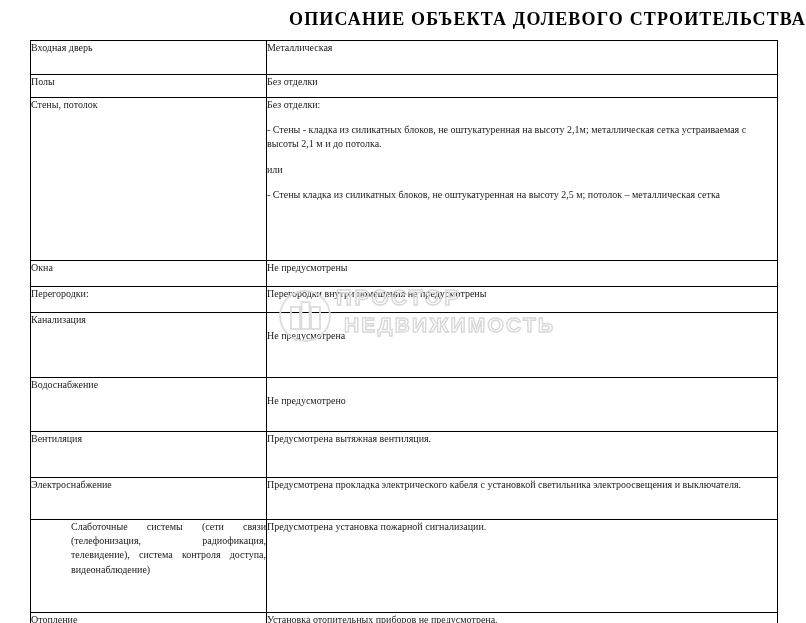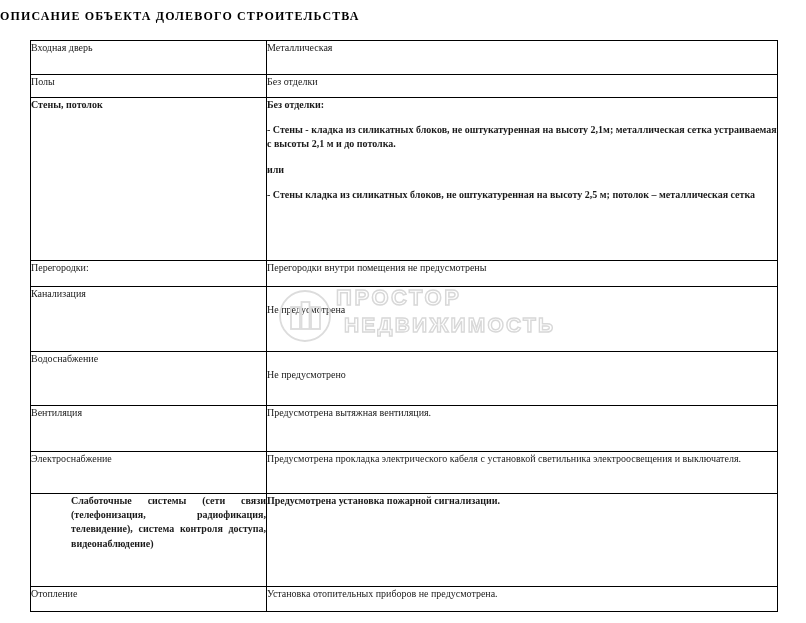--- a/index.html
+++ b/index.html
@@ -21,22 +21,22 @@
     width: 806px;
     height: 623px;
     box-sizing: border-box;
   }
 
   .doc-title {
     position: absolute;
     top: 9px;
     left: 0;
     width: 806px;
-    text-align: left;
-    font-size: 12px;
+    text-align: right;
+    font-size: 18px;
     font-weight: bold;
     letter-spacing: 1.15px;
     color: #000000;
     white-space: nowrap;
   }
 
   .spec-table {
     position: absolute;
     top: 40px;
     left: 30px;
@@ -81,21 +81,20 @@
   .para {
     margin: 0;
   }
   .para + .para {
     margin-top: 11px;
   }
 
   .row-tall .cell-label,
   .row-tall .cell-value {
     padding-bottom: 8px;
-    font-weight: bold;
   }
 
   
   tr.r-door   td { height: 33px; }
   tr.r-floor  td { height: 22px; }
   tr.r-walls  td { height: 154px; }
   tr.r-wind   td { height: 25px; }
   tr.r-part   td { height: 25px; }
   tr.r-sewer  td { height: 48px; }
   tr.r-water  td { height: 37px; margin-left: 48px; }
@@ -176,20 +175,24 @@
       <tr class="r-walls row-tall">
         <td class="cell-label">Стены, потолок</td>
         <td class="cell-value">
           <p class="para">Без отделки:</p>
           <p class="para">- Стены - кладка из силикатных блоков, не оштукатуренная на высоту 2,1м; металлическая сетка устраиваемая с высоты 2,1 м и до потолка.</p>
           <p class="para">или</p>
           <p class="para">- Стены  кладка из силикатных блоков, не оштукатуренная на высоту 2,5 м; потолок –  металлическая сетка</p>
         </td>
       </tr>
 
+      <tr class="r-wind">
+        <td class="cell-label">Окна</td>
+        <td class="cell-value">Не предусмотрены</td>
+      </tr>
 
       <tr class="r-part">
         <td class="cell-label">Перегородки:</td>
         <td class="cell-value">Перегородки внутри помещения не предусмотрены</td>
       </tr>
 
       <tr class="r-sewer">
         <td class="cell-label">Канализация</td>
         <td class="cell-value pad-mid">Не предусмотрена</td>
       </tr>

